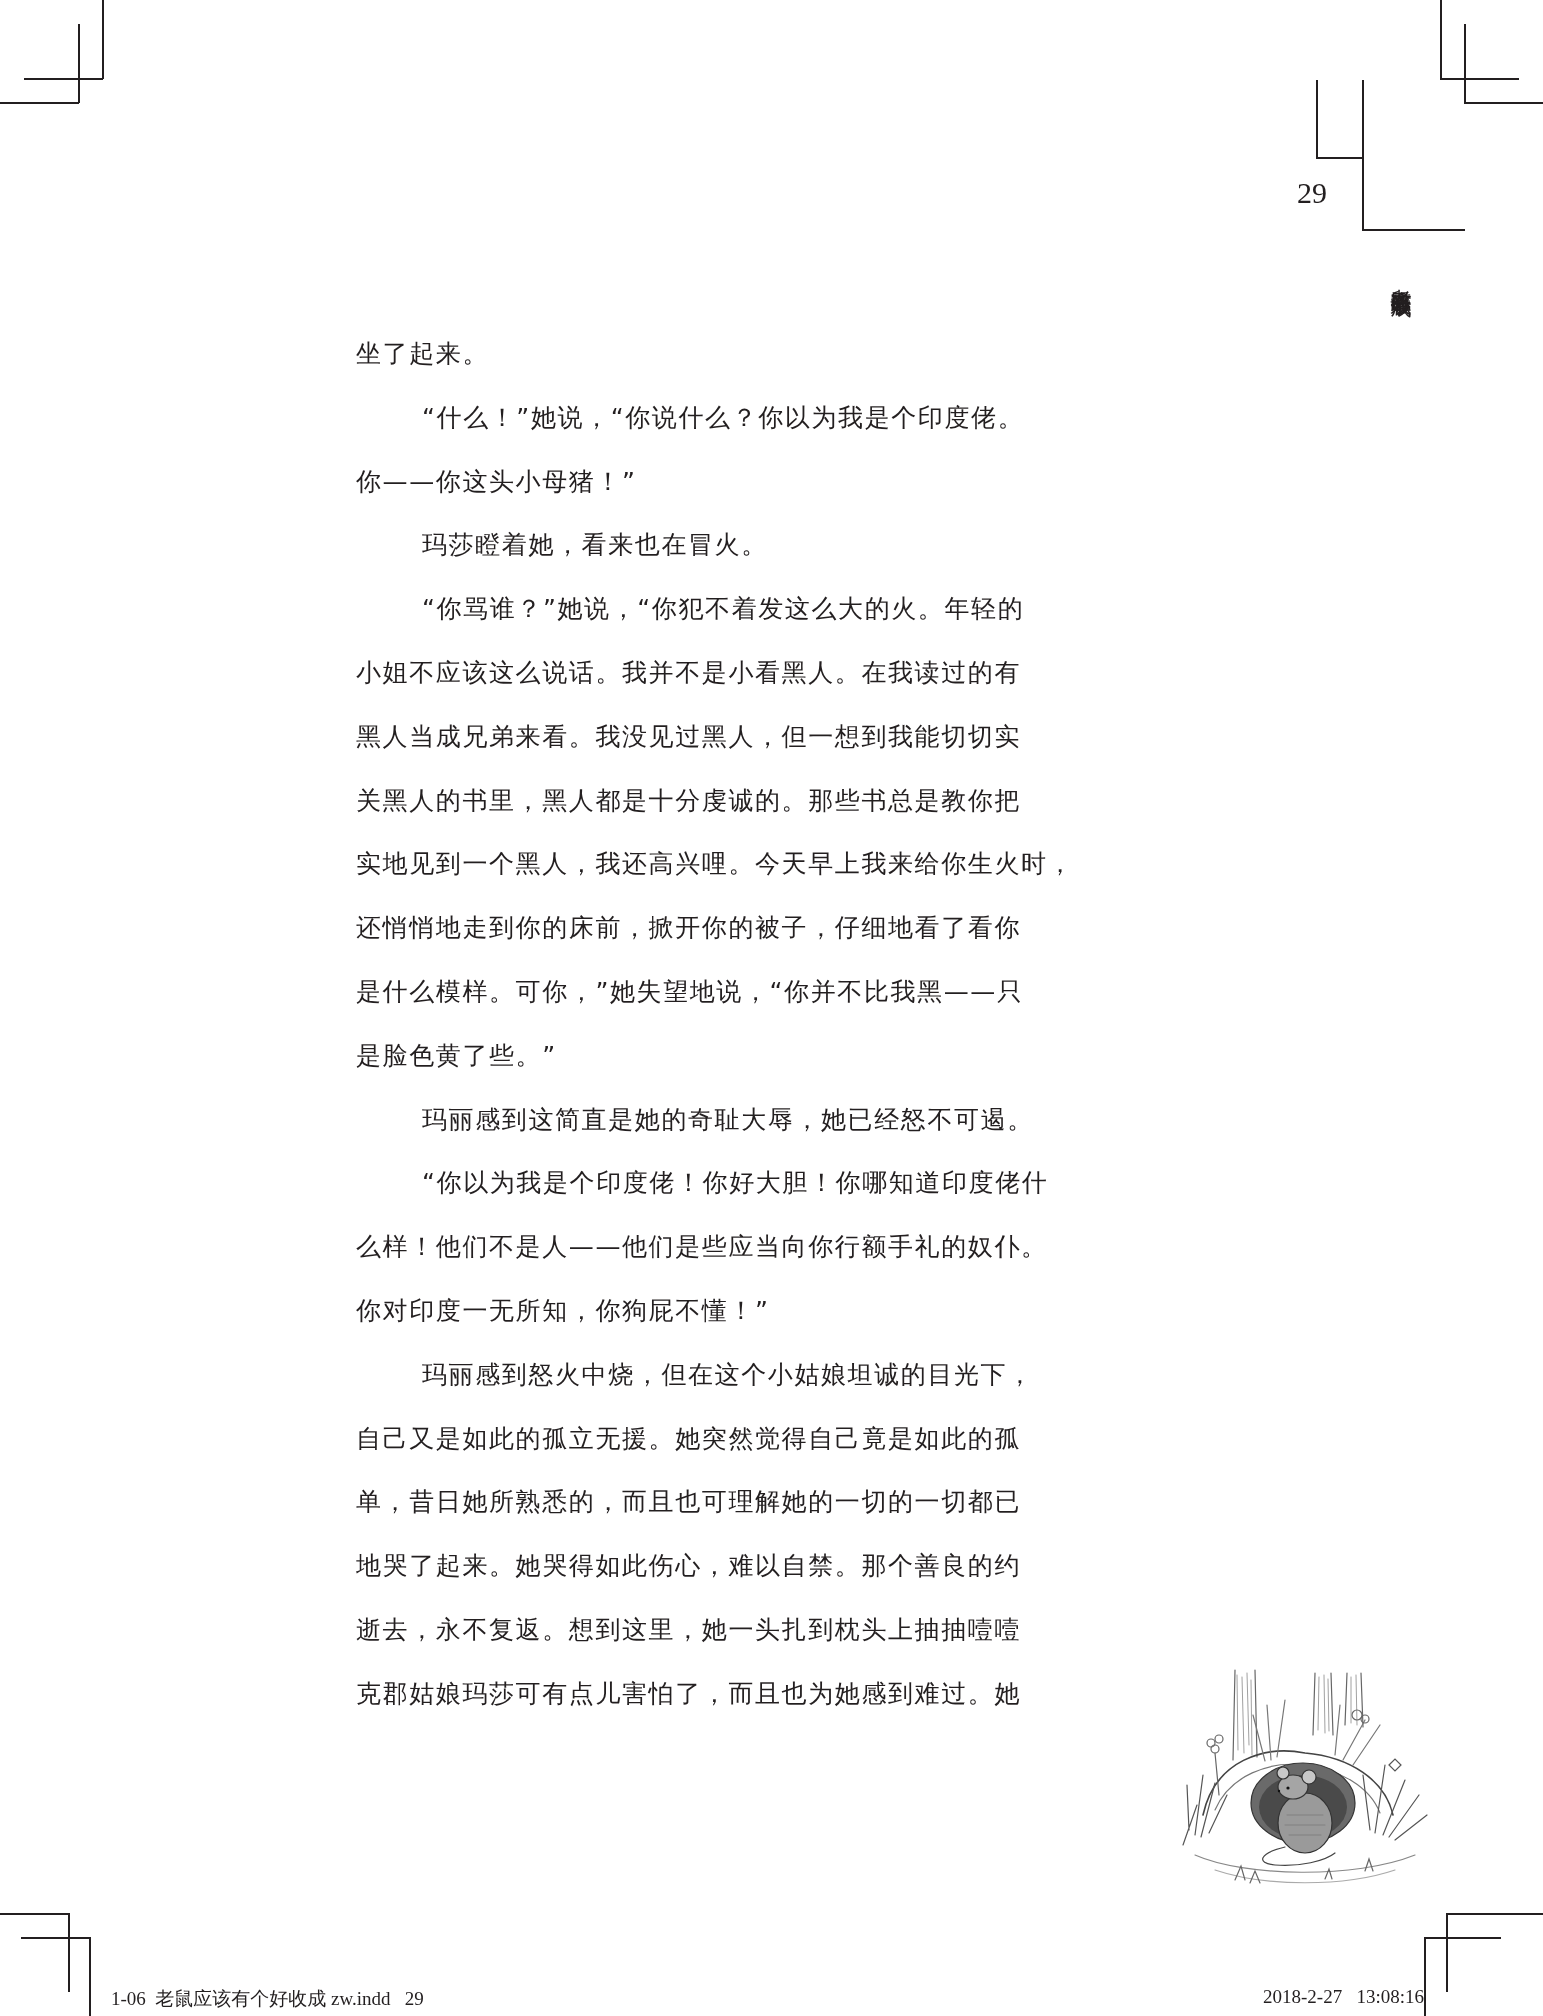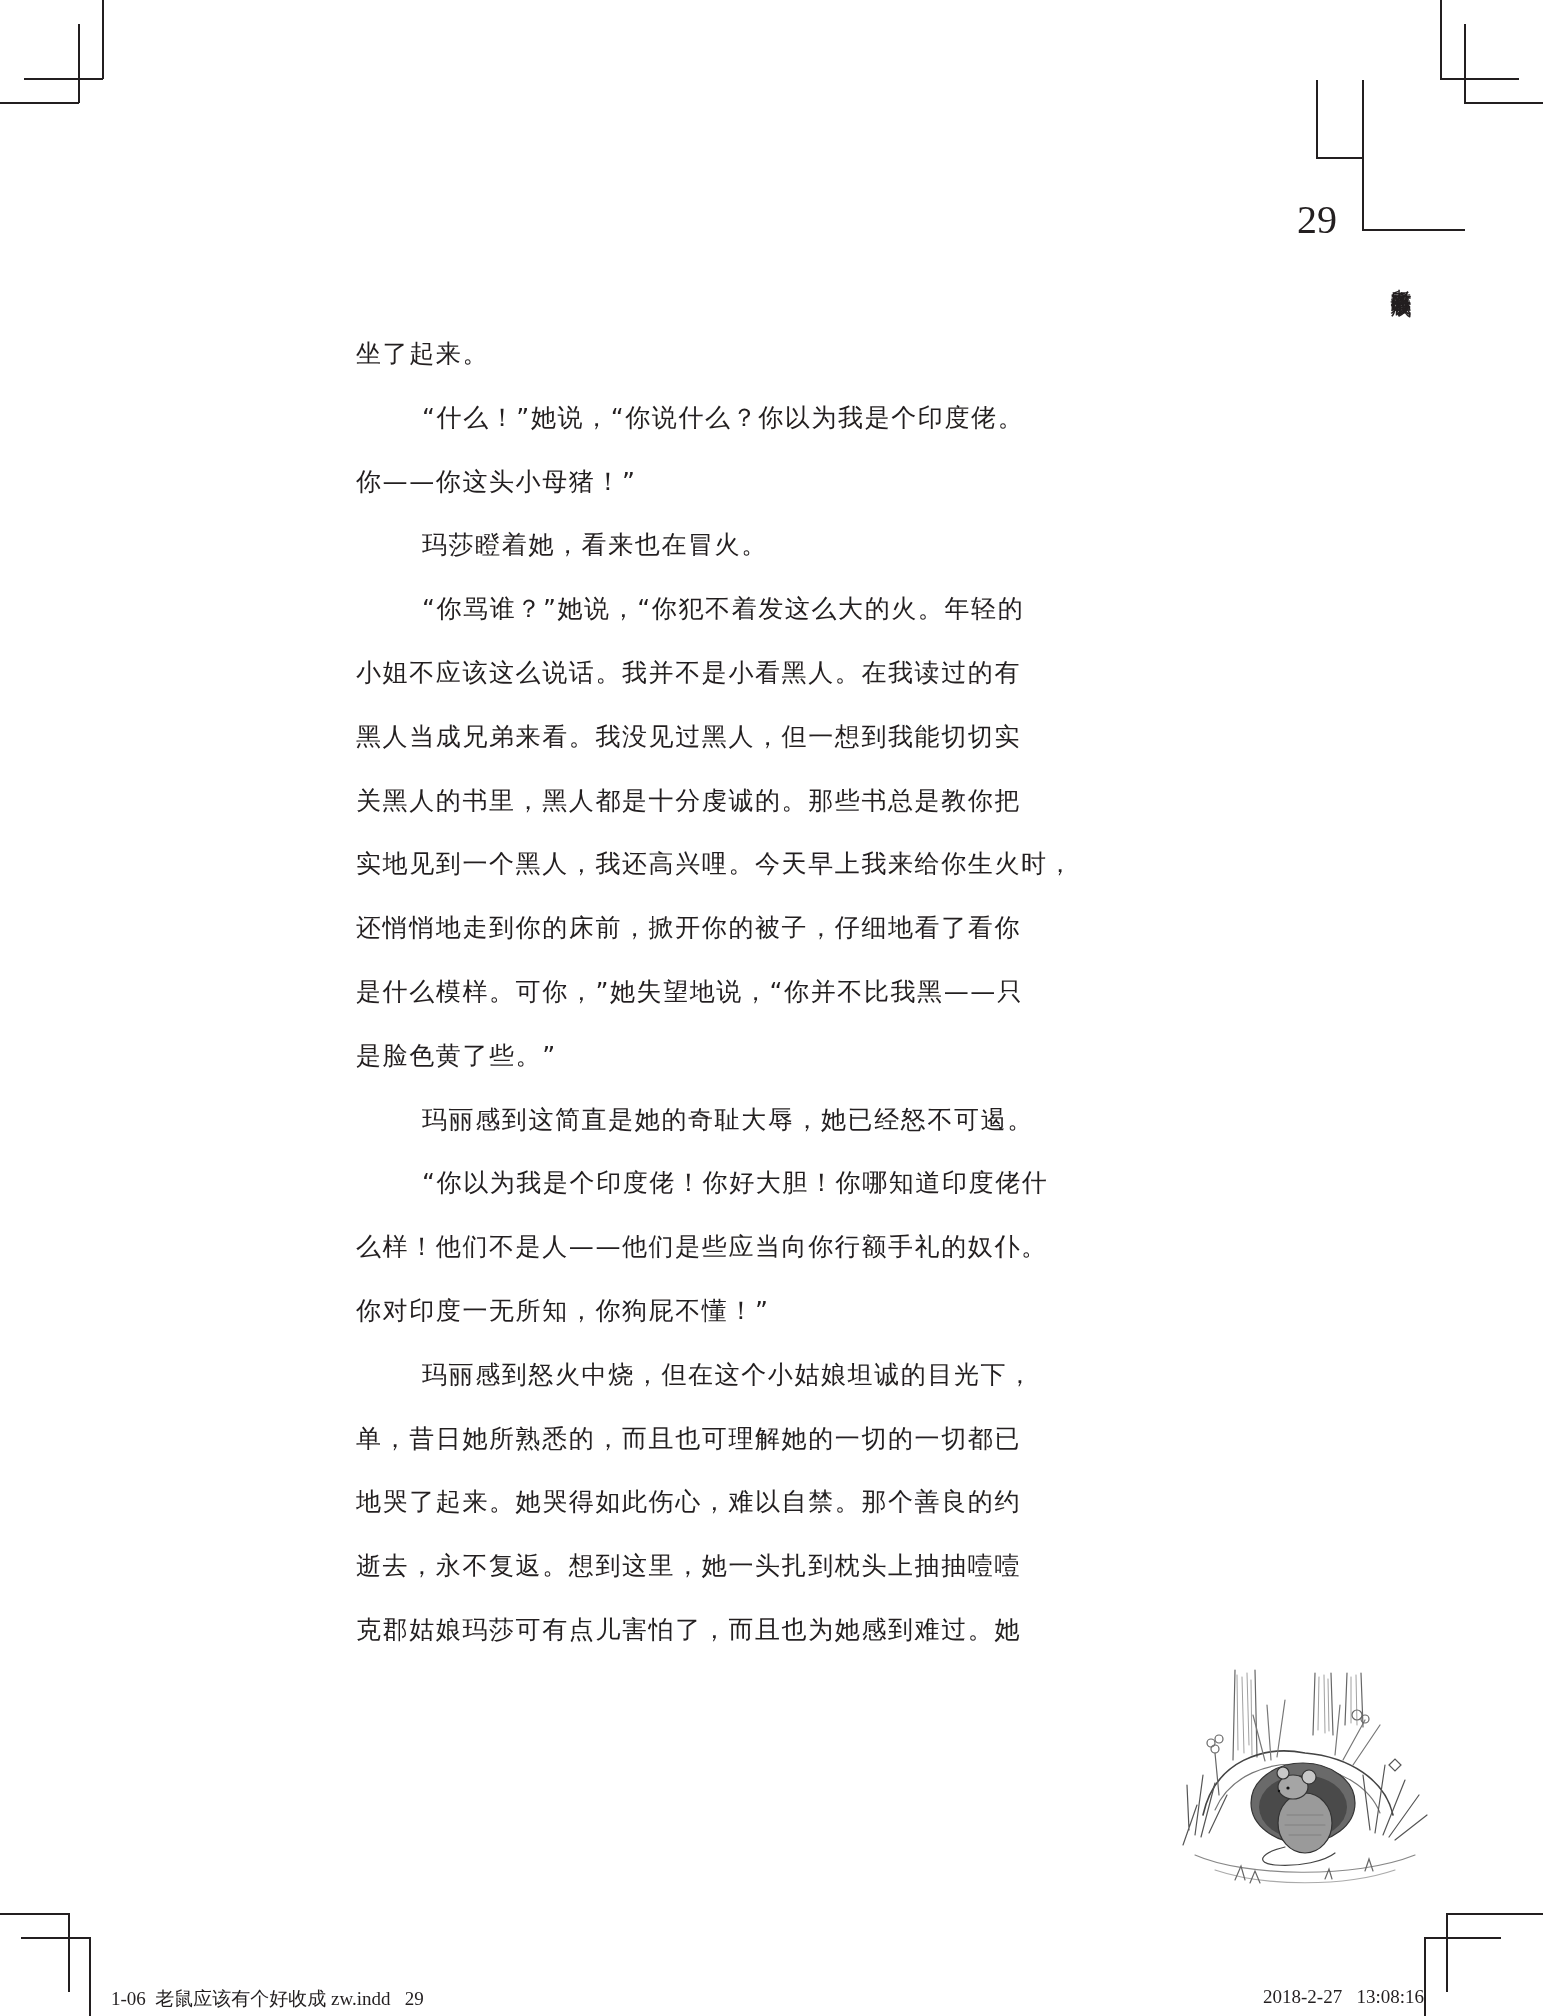--- a/index.html
+++ b/index.html
@@ -5,23 +5,23 @@
   html, body { margin: 0; padding: 0; }
   body {
     width: 1543px; height: 2016px; position: relative; overflow: hidden;
     background: #ffffff; color: #231f20;
     font-family: "DejaVu Sans", "Liberation Sans", sans-serif;
   }
   .ln { position: absolute; background: #231f20; }
   .h { height: 1.5px; }
   .v { width: 1.5px; }
   .page-number {
-    position: absolute; left: 1297px; top: 196px;
+    position: absolute; left: 1297px; top: 176px;
     font-family: "Liberation Serif", "DejaVu Serif", serif;
-    font-size: 40px; color: #231f20;
+    font-size: 30px; color: #231f20;
   }
   .running-head {
     position: absolute; left: 1376px; top: 272px; width: 36px;
     font-size: 21px; line-height: 23.5px; text-align: center; color: #231f20;
     writing-mode: vertical-rl; text-orientation: upright; letter-spacing: 1px;
   }
   .body-text {
     position: absolute; left: 356px; top: 322px; width: 856px;
     font-size: 25px; line-height: 63.8px; color: #231f20;
     letter-spacing: 1.6px;
@@ -92,20 +92,21 @@
   <p>
     <span class="line" style="padding-left:66px;">玛丽感到这简直是她的奇耻大辱，她已经怒不可遏。</span>
   </p>
   <p>
     <span class="line" style="padding-left:66px;">“你以为我是个印度佬！你好大胆！你哪知道印度佬什</span>
     <span class="line">么样！他们不是人——他们是些应当向你行额手礼的奴仆。</span>
     <span class="line">你对印度一无所知，你狗屁不懂！”</span>
   </p>
   <p>
     <span class="line" style="padding-left:66px;">玛丽感到怒火中烧，但在这个小姑娘坦诚的目光下，</span>
+    <span class="line">自己又是如此的孤立无援。她突然觉得自己竟是如此的孤</span>
     <span class="line">单，昔日她所熟悉的，而且也可理解她的一切的一切都已</span>
     <span class="line">地哭了起来。她哭得如此伤心，难以自禁。那个善良的约</span>
     <span class="line">逝去，永不复返。想到这里，她一头扎到枕头上抽抽噎噎</span>
     <span class="line">克郡姑娘玛莎可有点儿害怕了，而且也为她感到难过。她</span>
   </p>
 </div>
 
 <svg class="illustration" viewBox="0 0 262 232" xmlns="http://www.w3.org/2000/svg">
   <g stroke="#555" fill="none" stroke-width="1.2" stroke-linecap="round">
 

